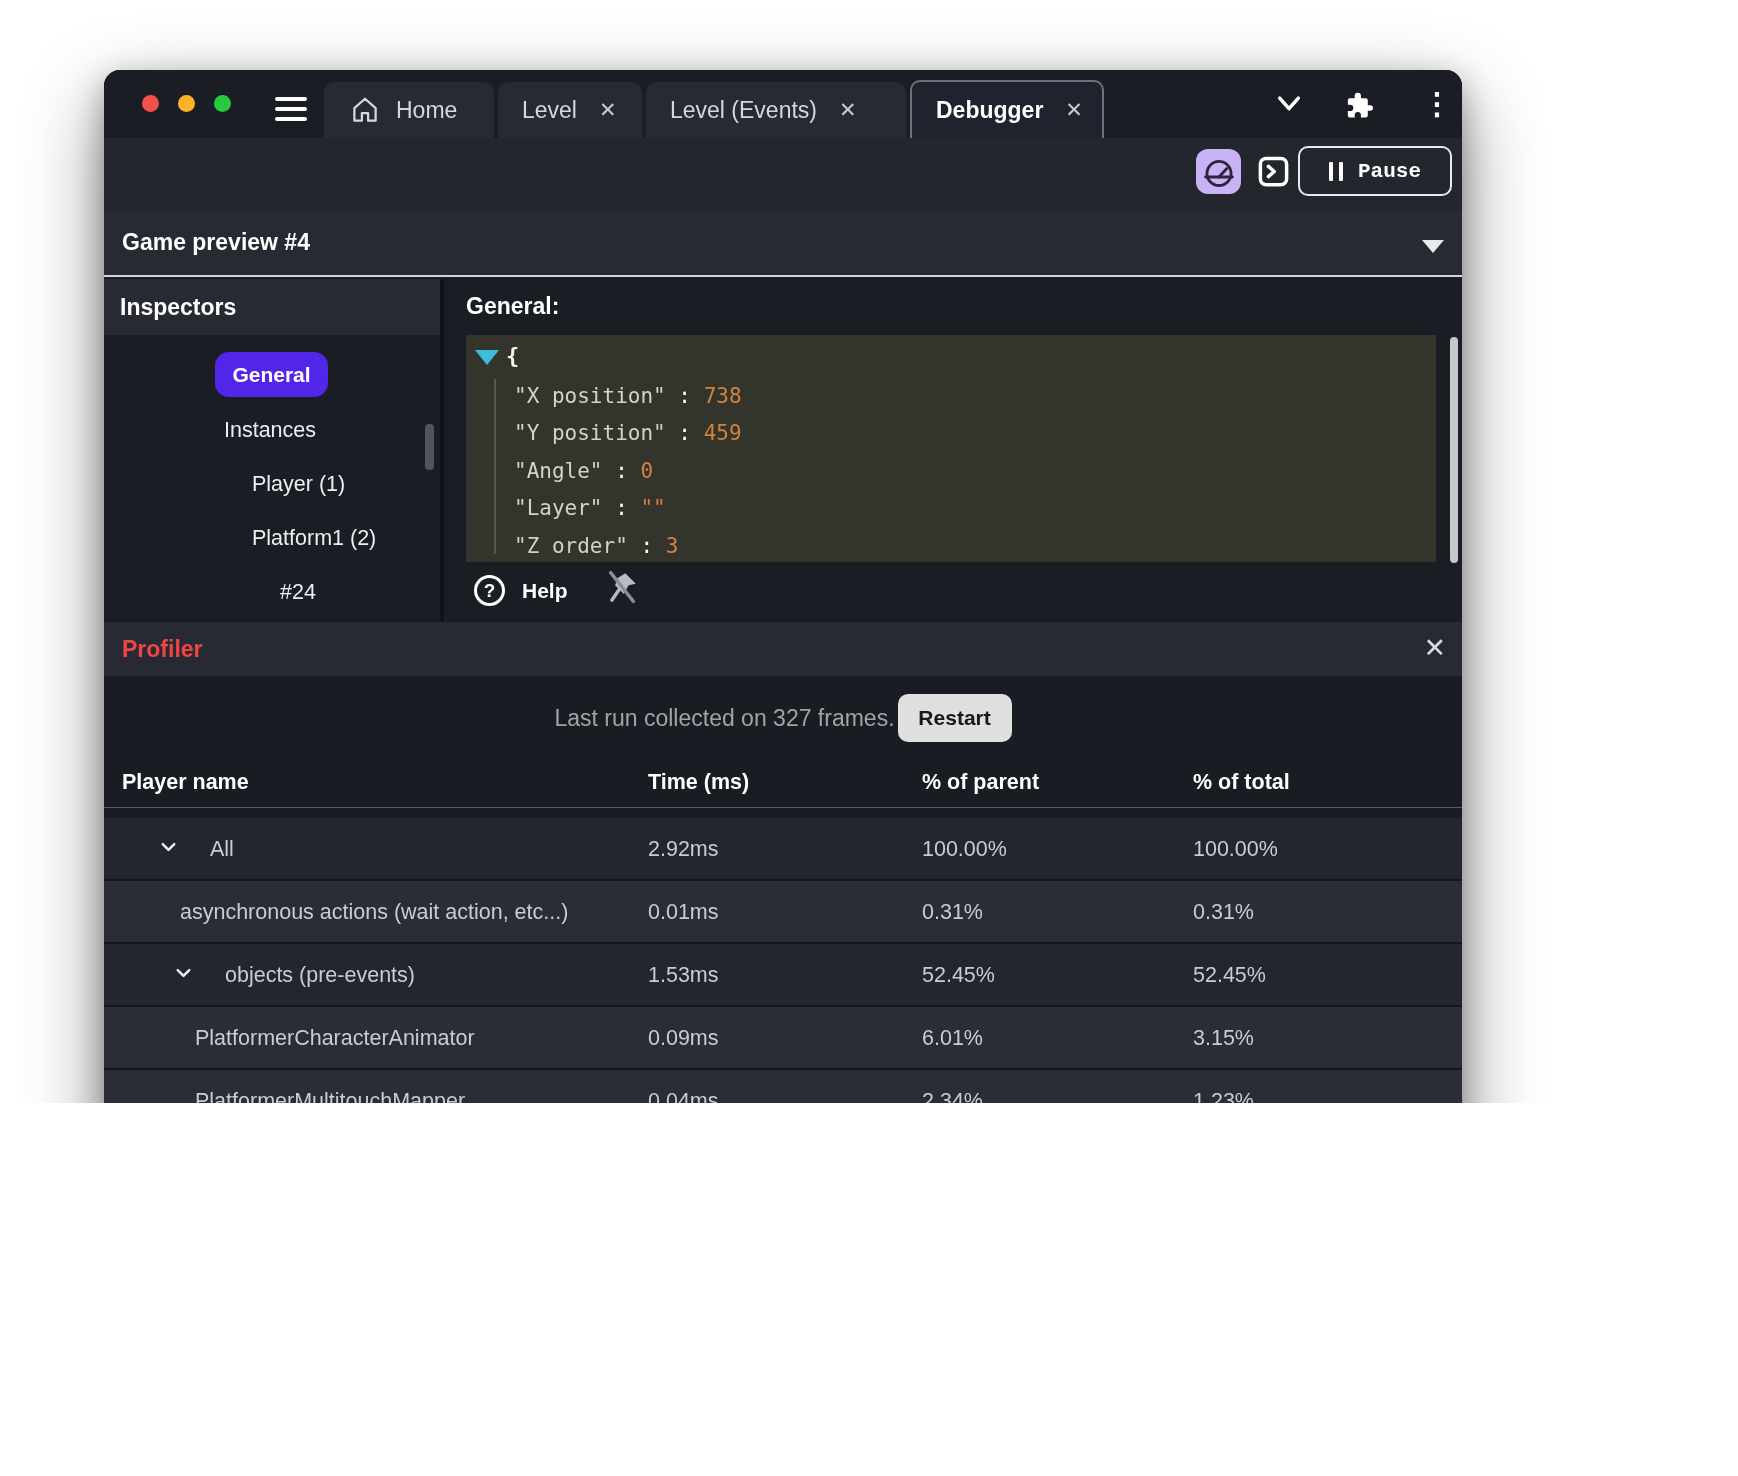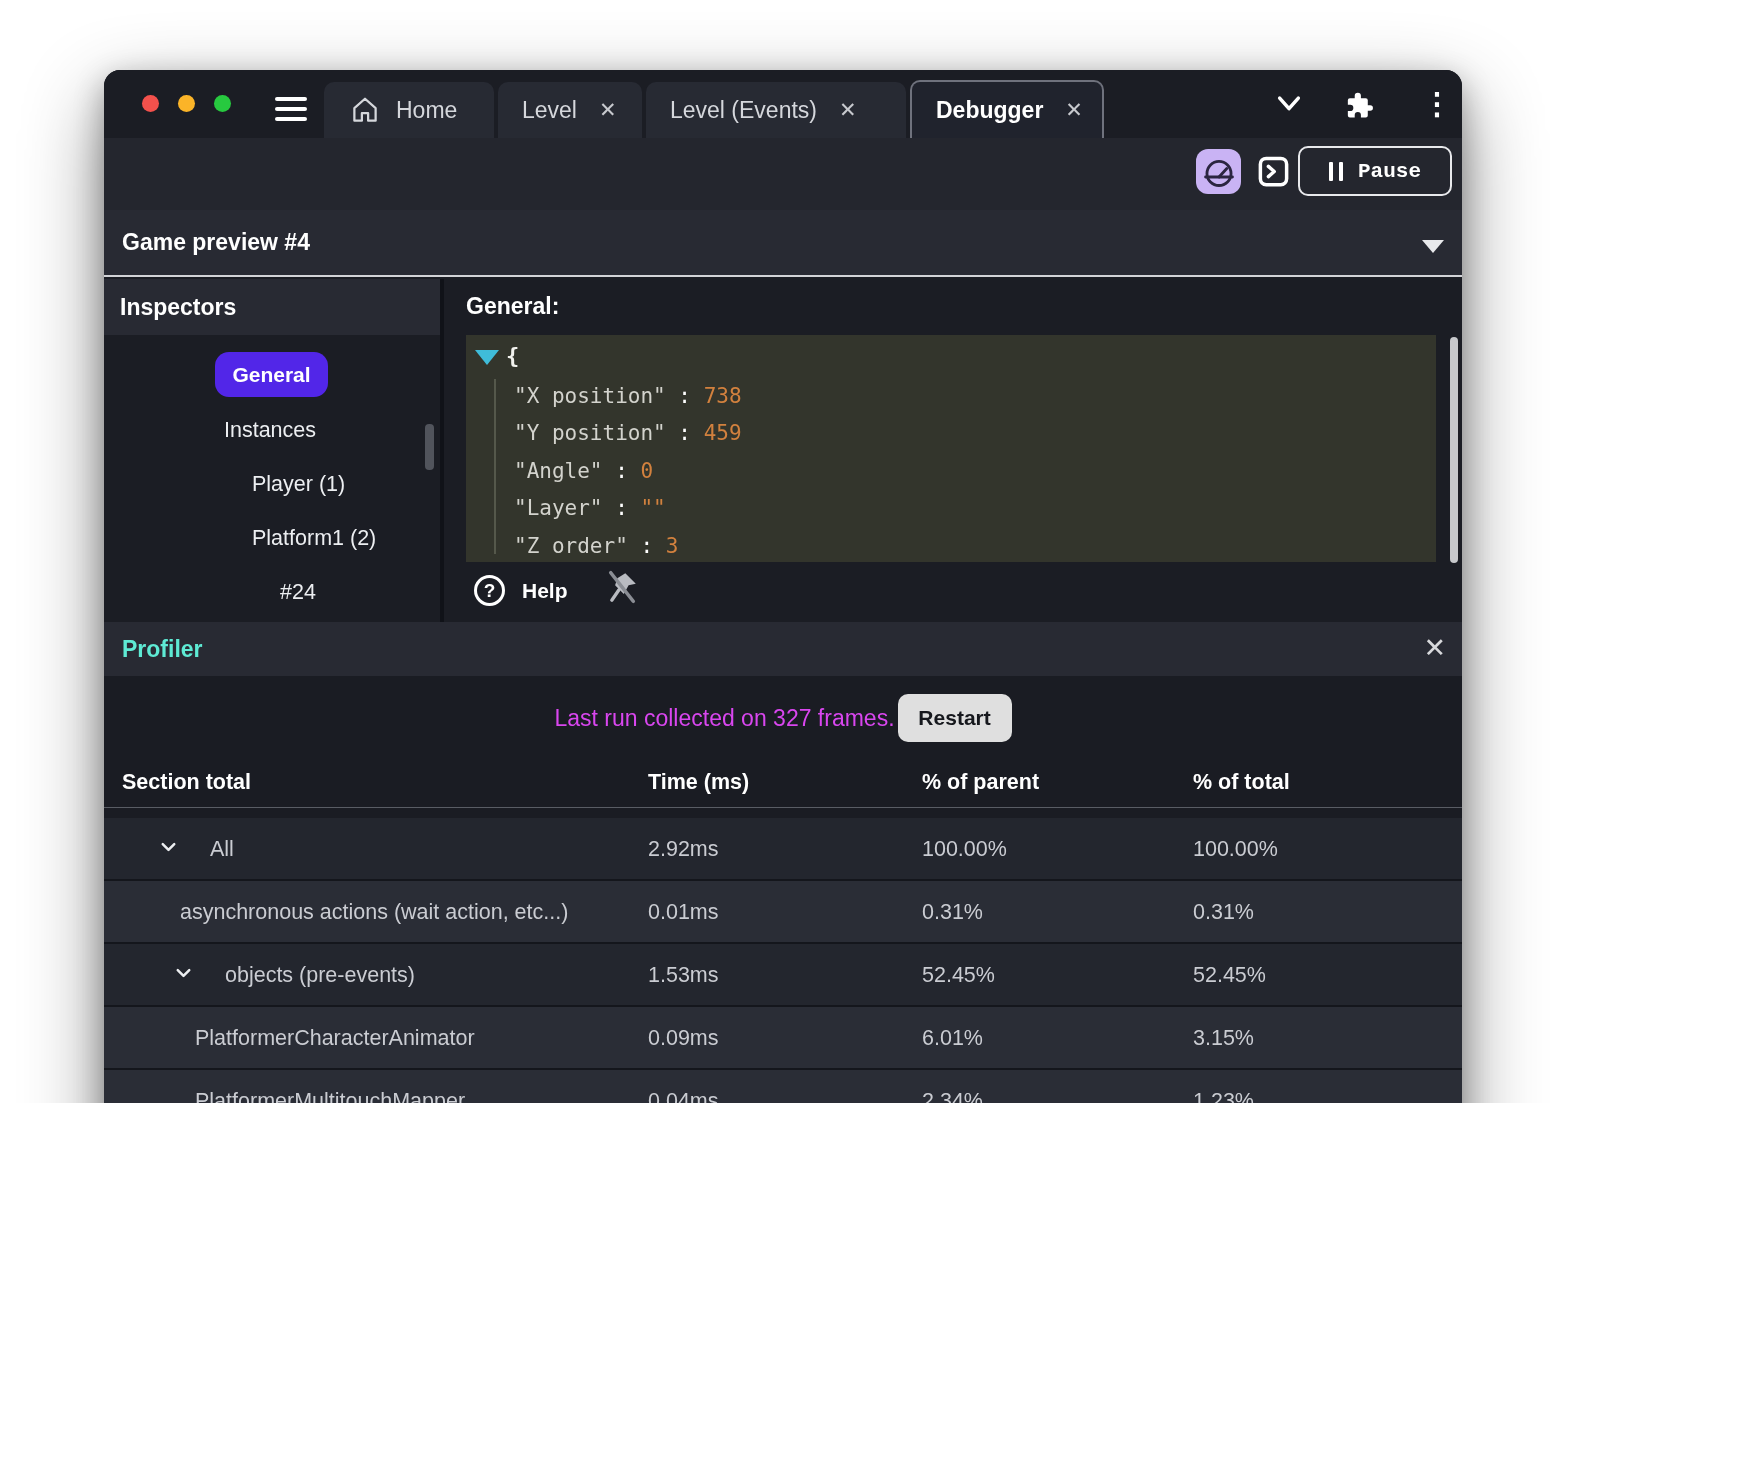--- a/index.html
+++ b/index.html
@@ -95,25 +95,25 @@
   .help-label { position:absolute; left:78px; top:300px; color:#fff; font-weight:700; font-size:21px; cursor:pointer; }
   .pin-icon { position:absolute; left:160px; top:290px; cursor:pointer; }
   .right-scroll-thumb { position:absolute; left:1006px; top:58px; width:8px; height:226px;
                         background:#c7c8cb; border-radius:4px; cursor:pointer; }
 
   
   .profiler { position:absolute; left:0; top:552px; width:100%; height:578px; background:#1a1c23;
               border-radius:0 0 16px 16px; overflow:hidden; }
   .profiler-header { position:absolute; left:0; top:0; width:100%; height:54px; background:#282a33;
                      display:flex; align-items:center; }
-  .profiler-title { margin-left:18px; color:#5eead4; font-size:23px; font-weight:600; }
+  .profiler-title { margin-left:18px; color:#ef4444; font-size:23px; font-weight:600; }
   .profiler-close { position:absolute; right:16px; top:10px; color:#d8d9dc; font-size:27px; cursor:pointer; }
   .status-row { position:absolute; left:0; top:72px; width:100%; height:48px;
                 display:flex; align-items:center; justify-content:center; gap:3px; }
-  .status-text { color:#d946ef; font-size:23px; }
+  .status-text { color:#a3a3a3; font-size:23px; }
   .restart-btn { width:114px; height:48px; background:#dfdfdf; border-radius:10px; border:none;
                  color:#16181d; font-weight:700; font-size:21px;
                  display:flex; align-items:center; justify-content:center; cursor:pointer; }
   .table-header { position:absolute; left:0; top:140px; width:100%; height:46px; border-bottom:1px solid #595c64; }
   .th { position:absolute; top:8px; color:#fff; font-weight:700; font-size:21.5px; }
   .th-0 { left:18px; } .th-1 { left:544px; } .th-2 { left:818px; } .th-3 { left:1089px; }
   .table-rows { position:absolute; left:0; top:196px; width:100%; }
   .trow { position:relative; height:63px; border-bottom:2px solid #14161c; }
   .trow-even { background:#23262e; }
   .trow-odd  { background:#2a2d36; }
@@ -272,21 +272,21 @@
         <span class="profiler-title">Profiler</span>
         <span class="profiler-close">✕</span>
       </div>
 
       <div class="status-row">
         <span class="status-text">Last run collected on 327 frames.</span>
         <button class="restart-btn">Restart</button>
       </div>
 
       <div class="table-header">
-        <span class="th th-0">Section total</span>
+        <span class="th th-0">Player name</span>
         <span class="th th-1">Time (ms)</span>
         <span class="th th-2">% of parent</span>
         <span class="th th-3">% of total</span>
       </div>
 
       <div class="table-rows">
 
         <div class="trow trow-even">
           <span class="row-chevron chev-all">
             <svg width="23" height="23" viewBox="0 0 24 24" fill="none" stroke="#eceef1" stroke-width="2.6" stroke-linecap="round" stroke-linejoin="round">

